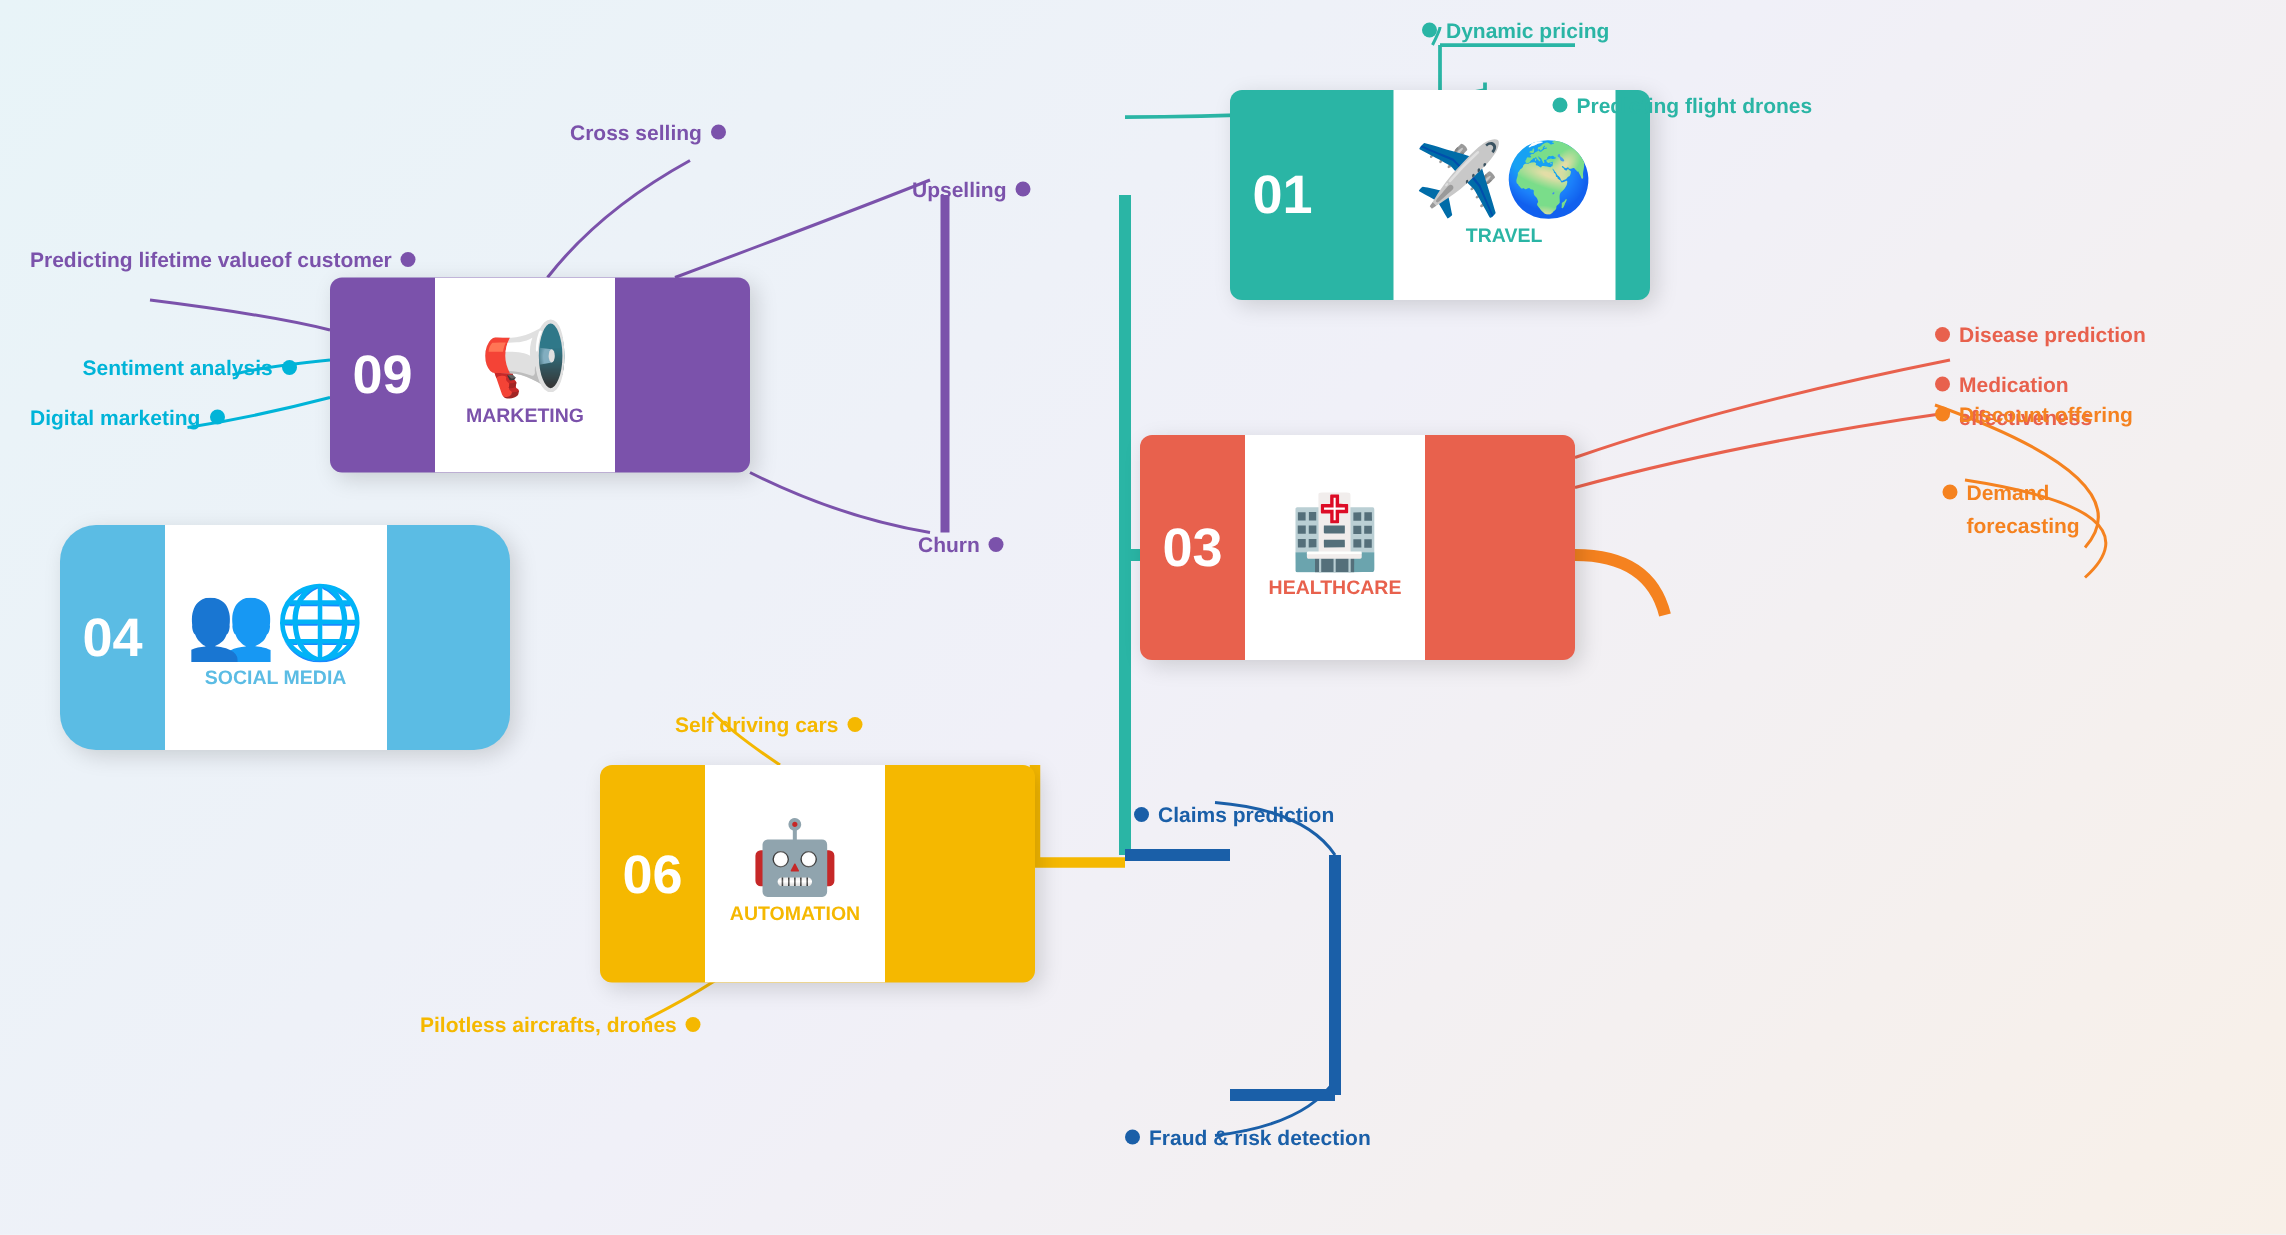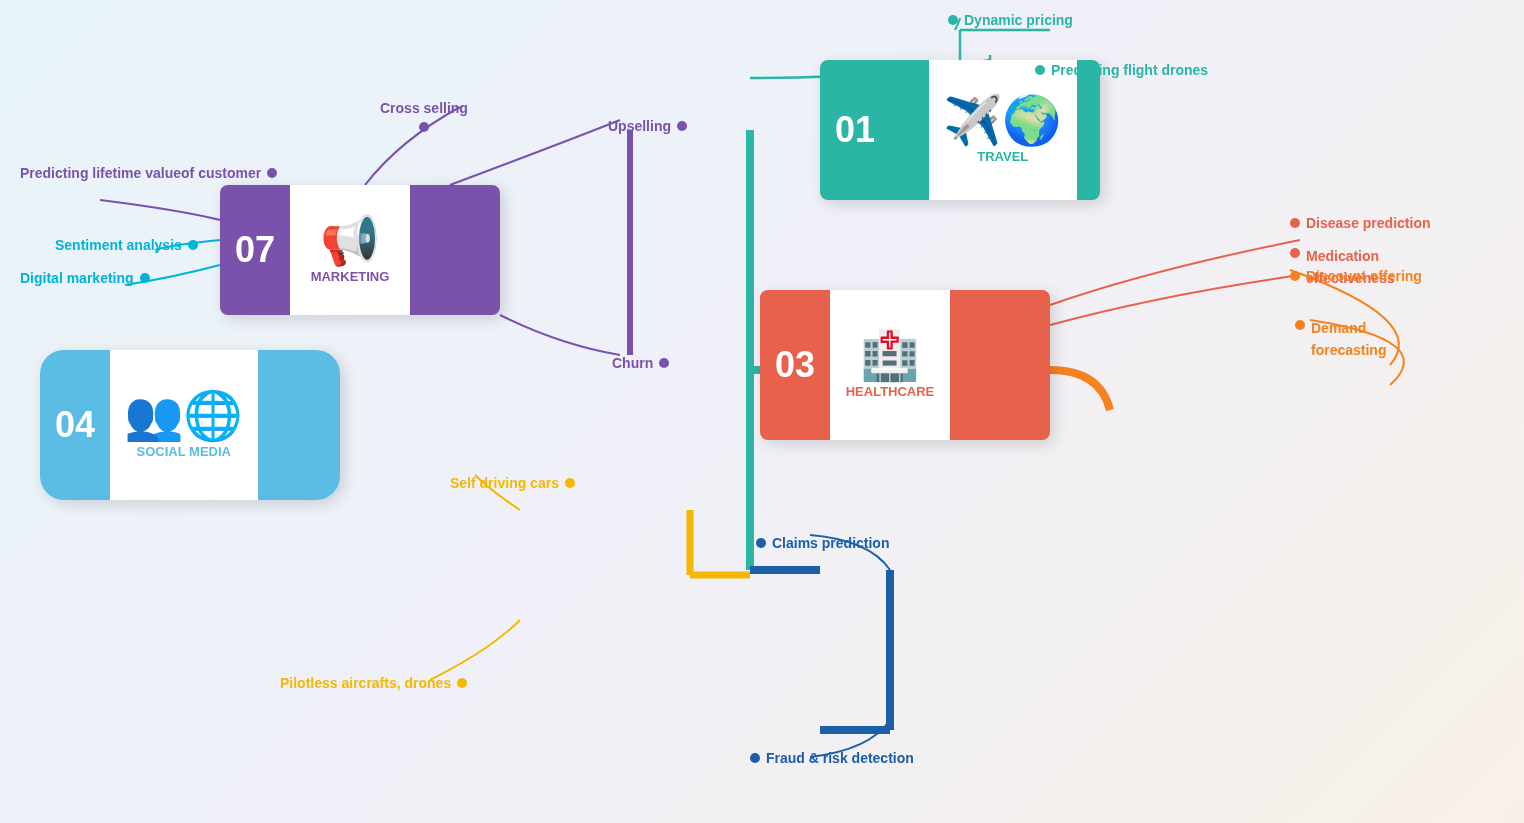--- a/index.html
+++ b/index.html
@@ -224,21 +224,21 @@
 
   <div class="card card-01">
     <div class="card-number">01</div>
     <div class="card-icon-area">
       <span class="icon-emoji">✈️🌍</span>
       <div class="card-label" style="color:#2ab5a5">TRAVEL</div>
     </div>
   </div>
 
   <div class="card card-02">
-    <div class="card-number">07</div>
+    <div class="card-number">09</div>
     <div class="card-icon-area">
       <span class="icon-emoji">📢</span>
       <div class="card-label" style="color:#7b52ab">MARKETING</div>
     </div>
   </div>
 
   <div class="card card-03">
     <div class="card-number">03</div>
     <div class="card-icon-area">
       <span class="icon-emoji">🏥</span>
@@ -248,33 +248,40 @@
 
   <div class="card card-04">
     <div class="card-number">04</div>
     <div class="card-icon-area">
       <span class="icon-emoji">👥🌐</span>
       <div class="card-label" style="color:#5bbce4">SOCIAL MEDIA</div>
     </div>
   </div>
 
 
+  <div class="card card-06">
+    <div class="card-number">06</div>
+    <div class="card-icon-area">
+      <span class="icon-emoji">🤖</span>
+      <div class="card-label" style="color:#f5b800">AUTOMATION</div>
+    </div>
+  </div>
 
 
   <div class="label" style="top:12px; left:948px; color:#2ab5a5;">
     <span class="dot" style="background:#2ab5a5;"></span>
     <span>Dynamic pricing</span>
   </div>
 
   <div class="label" style="top:62px; left:1035px; color:#2ab5a5;">
     <span class="dot" style="background:#2ab5a5;"></span>
     <span>Predicting flight drones</span>
   </div>
 
-  <div class="label" style="top:100px; left:380px; color:#7b52ab;flex-direction:column;">
+  <div class="label" style="top:80px; left:380px; color:#7b52ab;">
     <span>Cross selling</span>
     <span class="dot" style="background:#7b52ab;"></span>
   </div>
 
   <div class="label" style="top:118px; left:608px; color:#7b52ab;">
     <span>Upselling</span>
     <span class="dot" style="background:#7b52ab;"></span>
   </div>
 
   <div class="label" style="top:165px; left:20px; color:#7b52ab;">
@@ -296,34 +303,34 @@
     <span>Churn</span>
     <span class="dot" style="background:#7b52ab;"></span>
   </div>
 
   <div class="label" style="top:215px; left:1290px; color:#e8614d;">
     <span class="dot" style="background:#e8614d;"></span>
     <span>Disease prediction</span>
   </div>
 
   <div class="label" style="top:248px; left:1290px; color:#e8614d; flex-direction:column; align-items:flex-start;">
-    <div style="display:flex; align-items:flex-start; gap:6px;">
+    <div style="display:flex; align-items:center; gap:6px;">
       <span class="dot" style="background:#e8614d;"></span>
       <span>Medication</span>
     </div>
     <div style="padding-left:16px;">effectiveness</div>
   </div>
 
   <div class="label" style="top:268px; left:1290px; color:#f5821f;">
     <span class="dot" style="background:#f5821f;"></span>
     <span>Discount offering</span>
   </div>
 
   <div class="label" style="top:320px; left:1295px; color:#f5821f; flex-direction:column; align-items:flex-start;">
-    <div style="display:flex; align-items:flex-start; gap:6px;">
+    <div style="display:flex; align-items:center; gap:6px;">
       <span class="dot" style="background:#f5821f;"></span>
       <span>Demand</span>
     </div>
     <div style="padding-left:16px;">forecasting</div>
   </div>
 
   <div class="label" style="top:475px; left:450px; color:#f5b800;">
     <span>Self driving cars</span>
     <span class="dot" style="background:#f5b800;"></span>
   </div>

